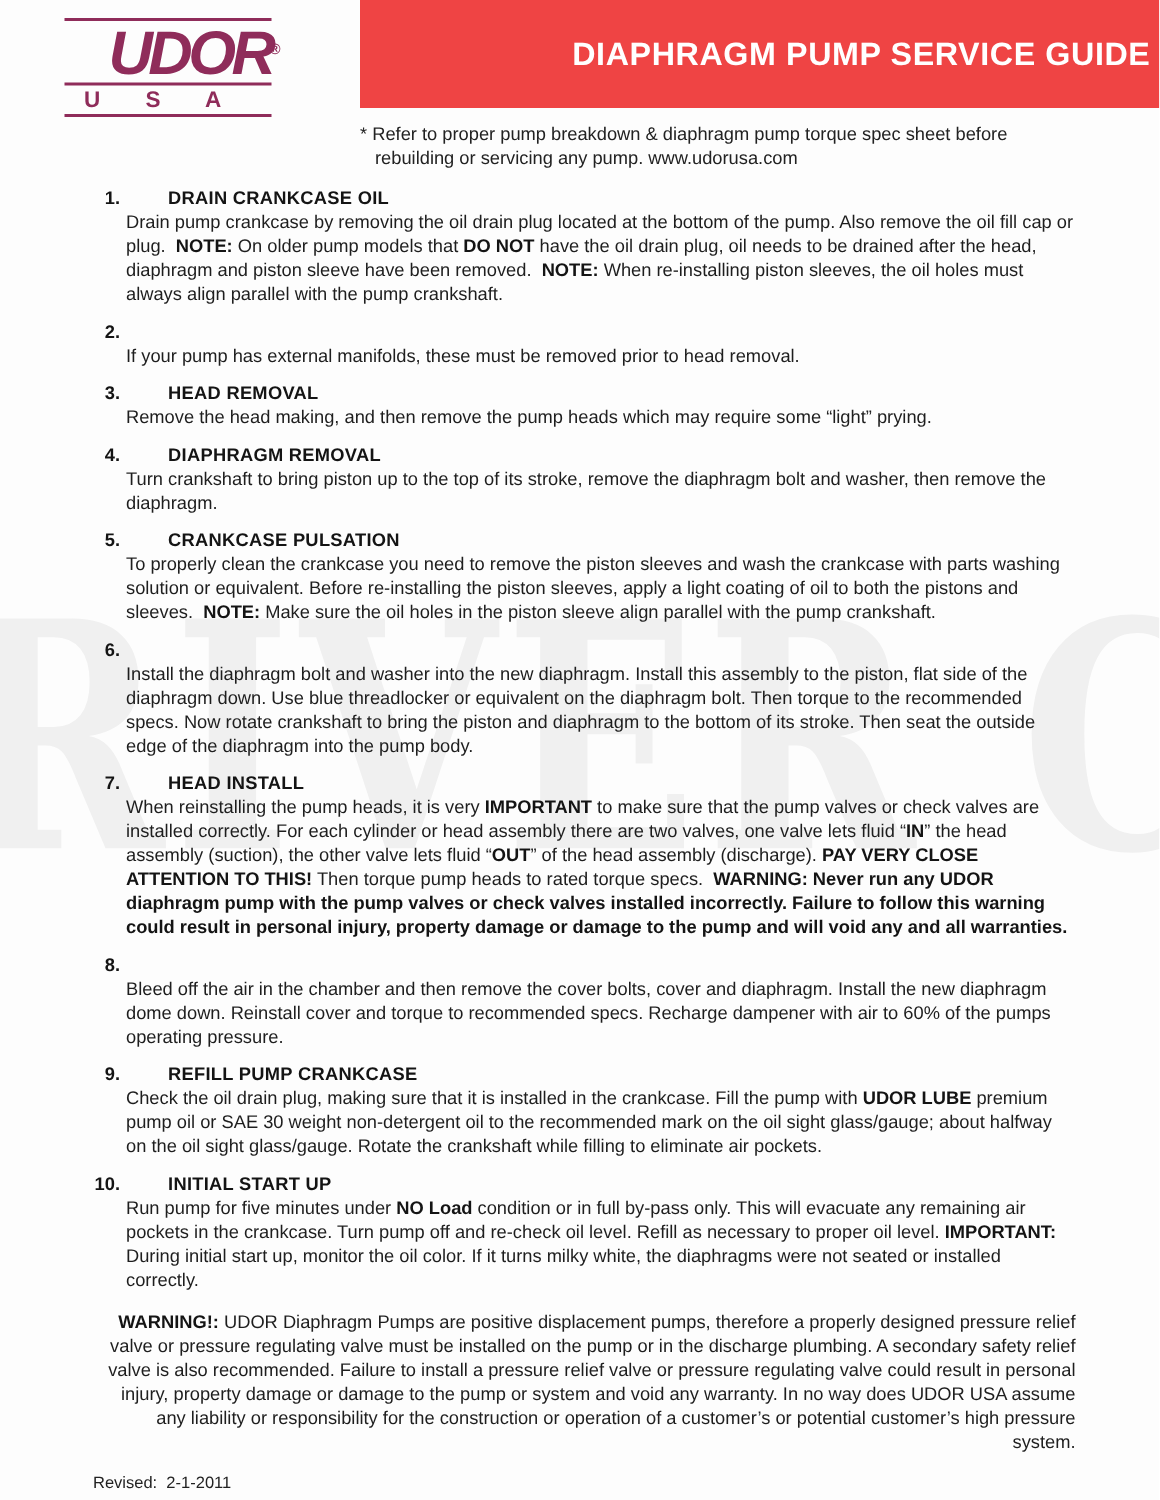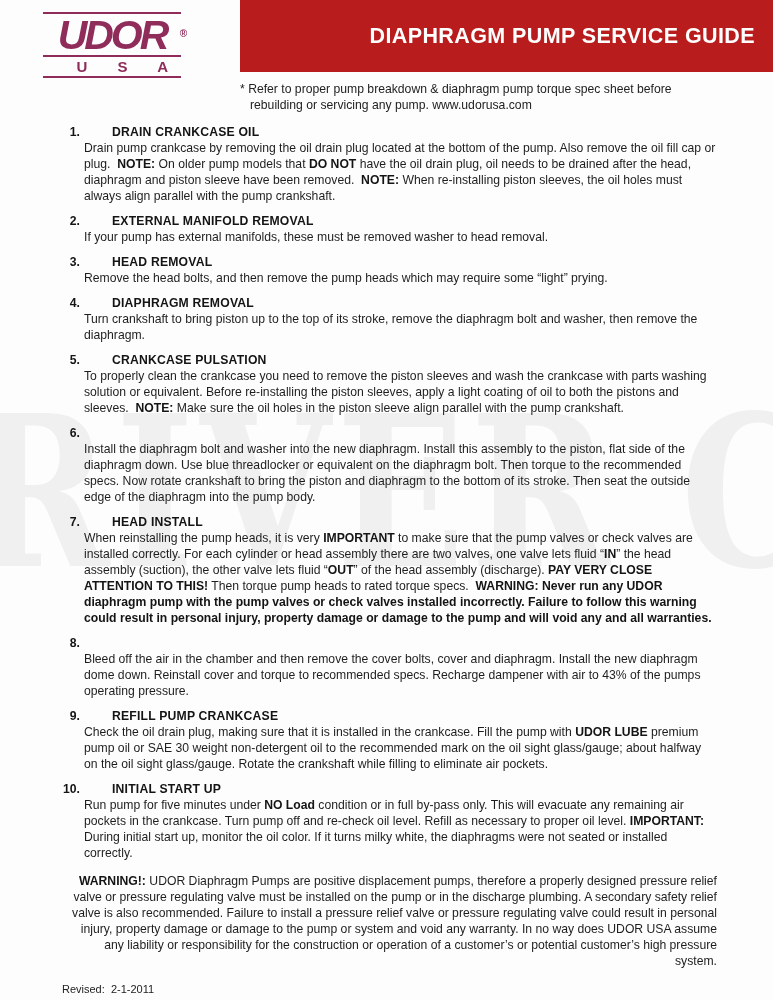--- a/index.html
+++ b/index.html
@@ -14,25 +14,25 @@
     overflow: hidden;
     color: #1c1c1c;
   }
 
   
   .header { position: relative; height: 72px; }
 
   .title-bar {
     position: absolute;
     left: 240px; right: 0; top: 0; bottom: 0;
-    background: #b91c1c;
+    background: #ef4444;
     display: flex;
     align-items: center;
     justify-content: flex-end;
-    padding-right: 18px;
+    padding-right: 6px;
   }
   .title-bar .title {
     color: #ffffff;
     font-size: 21.5px;
     font-weight: bold;
     letter-spacing: 0.4px;
     white-space: nowrap;
   }
 
   .logo {
@@ -42,36 +42,36 @@
     color: #8f2c5a;
   }
   .logo .rule { height: 2px; background: #8f2c5a; }
   .logo .udor {
     position: relative;
     font-size: 41px;
     line-height: 40px;
     font-weight: bold;
     font-style: italic;
     letter-spacing: -3px;
-    text-align: center;
+    text-align: right;
     padding: 1px 0 0 0;
   }
   .logo .reg {
     position: absolute;
     top: 0px; right: -6px;
     font-size: 10px;
     font-style: normal;
     letter-spacing: 0;
   }
   .logo .usa {
     font-size: 15px;
     line-height: 17px;
     font-weight: bold;
     letter-spacing: 13px;
-    text-align: right;
+    text-align: left;
     text-indent: 13px; 
     padding: 1px 0;
   }
 
   .note {
     margin: 9px 50px 0 240px;
     font-size: 12.2px;
     line-height: 16px;
     padding-left: 10px;
     text-indent: -10px;
@@ -163,31 +163,30 @@
     <div class="sec-head">
       <span class="sec-num">1.</span>
       <span class="sec-title">DRAIN CRANKCASE OIL</span>
     </div>
     <div class="sec-body"><span>Drain pump crankcase by removing the oil drain plug located at the bottom of the pump. Also remove the oil fill cap or plug.  </span><span class="b">NOTE:</span><span> On older pump models that </span><span class="b">DO NOT</span><span> have the oil drain plug, oil needs to be drained after the head, diaphragm and piston sleeve have been removed.  </span><span class="b">NOTE:</span><span> When re-installing piston sleeves, the oil holes must always align parallel with the pump crankshaft.</span></div>
   </div>
 
   <div class="section">
     <div class="sec-head">
       <span class="sec-num">2.</span>
-      <span class="sec-title">EXTERNAL MANIFOLD REMOVAL</span>
-    </div>
-    <div class="sec-body"><span>If your pump has external manifolds, these must be removed washer to head removal.</span></div>
+    </div>
+    <div class="sec-body"><span>If your pump has external manifolds, these must be removed prior to head removal.</span></div>
   </div>
 
   <div class="section">
     <div class="sec-head">
       <span class="sec-num">3.</span>
       <span class="sec-title">HEAD REMOVAL</span>
     </div>
-    <div class="sec-body"><span>Remove the head bolts, and then remove the pump heads which may require some “light” prying.</span></div>
+    <div class="sec-body"><span>Remove the head making, and then remove the pump heads which may require some “light” prying.</span></div>
   </div>
 
   <div class="section">
     <div class="sec-head">
       <span class="sec-num">4.</span>
       <span class="sec-title">DIAPHRAGM REMOVAL</span>
     </div>
     <div class="sec-body"><span>Turn crankshaft to bring piston up to the top of its stroke, remove the diaphragm bolt and washer, then remove the diaphragm.</span></div>
   </div>
 
@@ -211,21 +210,21 @@
       <span class="sec-num">7.</span>
       <span class="sec-title">HEAD INSTALL</span>
     </div>
     <div class="sec-body"><span>When reinstalling the pump heads, it is very </span><span class="b">IMPORTANT</span><span> to make sure that the pump valves or check valves are installed correctly. For each cylinder or head assembly there are two valves, one valve lets fluid “</span><span class="b">IN</span><span>” the head assembly (suction), the other valve lets fluid “</span><span class="b">OUT</span><span>” of the head assembly (discharge). </span><span class="b">PAY VERY CLOSE ATTENTION TO THIS!</span><span> Then torque pump heads to rated torque specs.  </span><span class="b">WARNING: Never run any UDOR diaphragm pump with the pump valves or check valves installed incorrectly. Failure to follow this warning could result in personal injury, property damage or damage to the pump and will void any and all warranties.</span></div>
   </div>
 
   <div class="section">
     <div class="sec-head">
       <span class="sec-num">8.</span>
     </div>
-    <div class="sec-body"><span>Bleed off the air in the chamber and then remove the cover bolts, cover and diaphragm. Install the new diaphragm dome down. Reinstall cover and torque to recommended specs. Recharge dampener with air to 43% of the pumps operating pressure.</span></div>
+    <div class="sec-body"><span>Bleed off the air in the chamber and then remove the cover bolts, cover and diaphragm. Install the new diaphragm dome down. Reinstall cover and torque to recommended specs. Recharge dampener with air to 60% of the pumps operating pressure.</span></div>
   </div>
 
   <div class="section">
     <div class="sec-head">
       <span class="sec-num">9.</span>
       <span class="sec-title">REFILL PUMP CRANKCASE</span>
     </div>
     <div class="sec-body"><span>Check the oil drain plug, making sure that it is installed in the crankcase. Fill the pump with </span><span class="b">UDOR LUBE</span><span> premium pump oil or SAE 30 weight non-detergent oil to the recommended mark on the oil sight glass/gauge; about halfway on the oil sight glass/gauge. Rotate the crankshaft while filling to eliminate air pockets.</span></div>
   </div>
 

